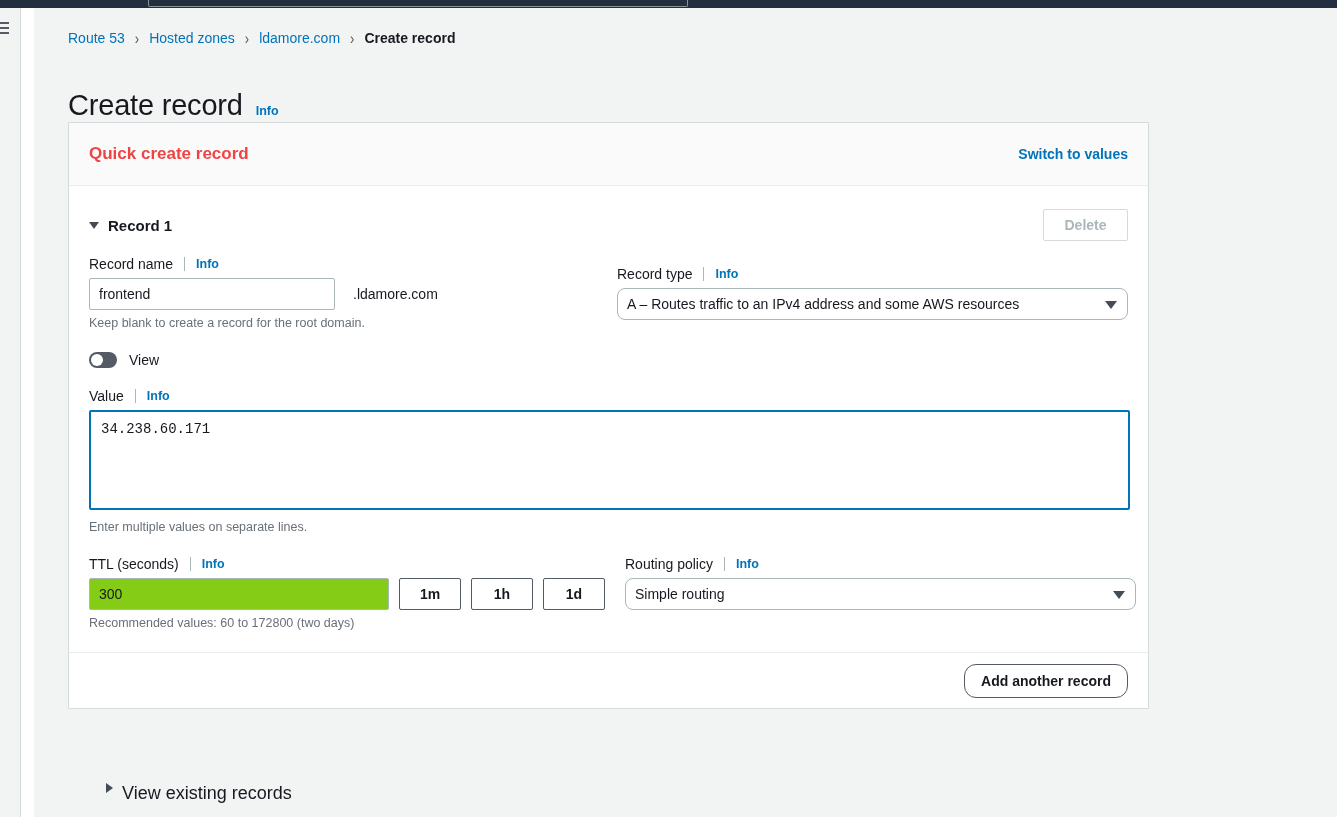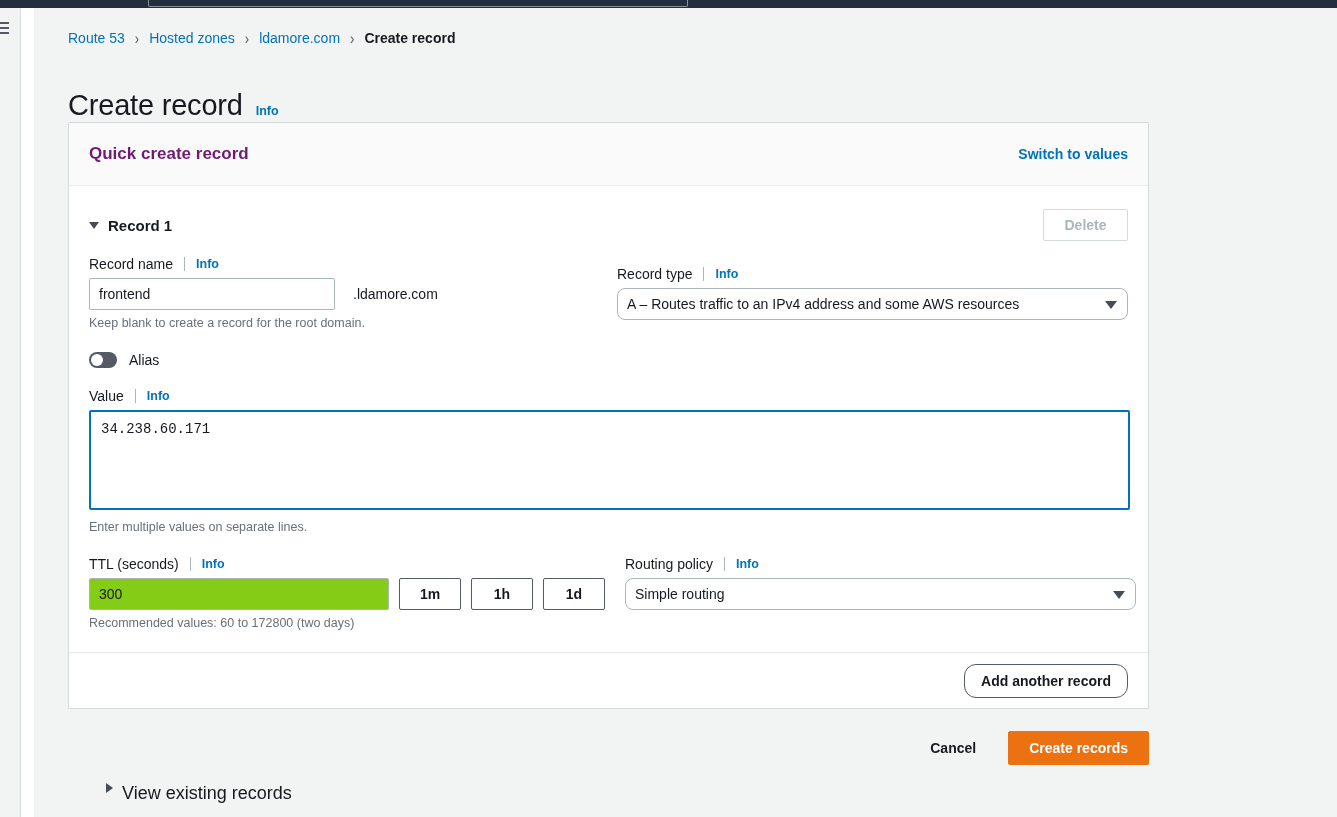--- a/index.html
+++ b/index.html
@@ -74,21 +74,21 @@
   
   .card {
     position: absolute; left: 22px; top: 114px; width: 1081px;
     background: #ffffff; border: 1px solid #d5dbdb; border-radius: 1px;
   }
   .card-header {
     height: 63px; padding: 0 20px; display: flex; align-items: center;
     justify-content: space-between; border-bottom: 1px solid #eaeded;
     background: #fafafa;
   }
-  .card-title { font-size: 17px; font-weight: bold; color: #701a75; }
+  .card-title { font-size: 17px; font-weight: bold; color: #ef4444; }
   .wizard-link {
     color: #0073bb; font-size: 14px; font-weight: bold; text-decoration: none;
     cursor: pointer;
   }
 
   .card-body { padding: 18px 20px 0 20px; }
 
   .record-row {
     display: flex; align-items: center; justify-content: space-between;
     height: 42px;
@@ -292,21 +292,21 @@
               <div class="select-box">A – Routes traffic to an IPv4 address and some AWS resources</div>
               <span class="caret"></span>
             </div>
           </div>
         </div>
 
         <div class="toggle-row">
           <div class="toggle">
             <span class="knob"></span>
           </div>
-          <span class="toggle-label">Alias</span>
+          <span class="toggle-label">View</span>
         </div>
 
         <div style="margin-top:20px;">
           <div class="field-label">
             <span>Value</span>
             <span class="label-sep"></span>
             <a class="info-link">Info</a>
           </div>
           <textarea class="value-area" style="">34.238.60.171</textarea>
           <div class="hint">Enter multiple values on separate lines.</div>
@@ -341,24 +341,20 @@
           </div>
         </div>
 
       </div>
 
       <div class="card-footer">
         <button class="btn-secondary">Add another record</button>
       </div>
     </section>
 
-    <div class="actions">
-      <button class="btn-link-cancel">Cancel</button>
-      <button class="btn-primary">Create records</button>
-    </div>
 
     <div class="existing">
       <span class="tri-right"></span>
       <span class="existing-title">View existing records</span>
     </div>
 
   </div>
 </div>
 
 </body></html>

